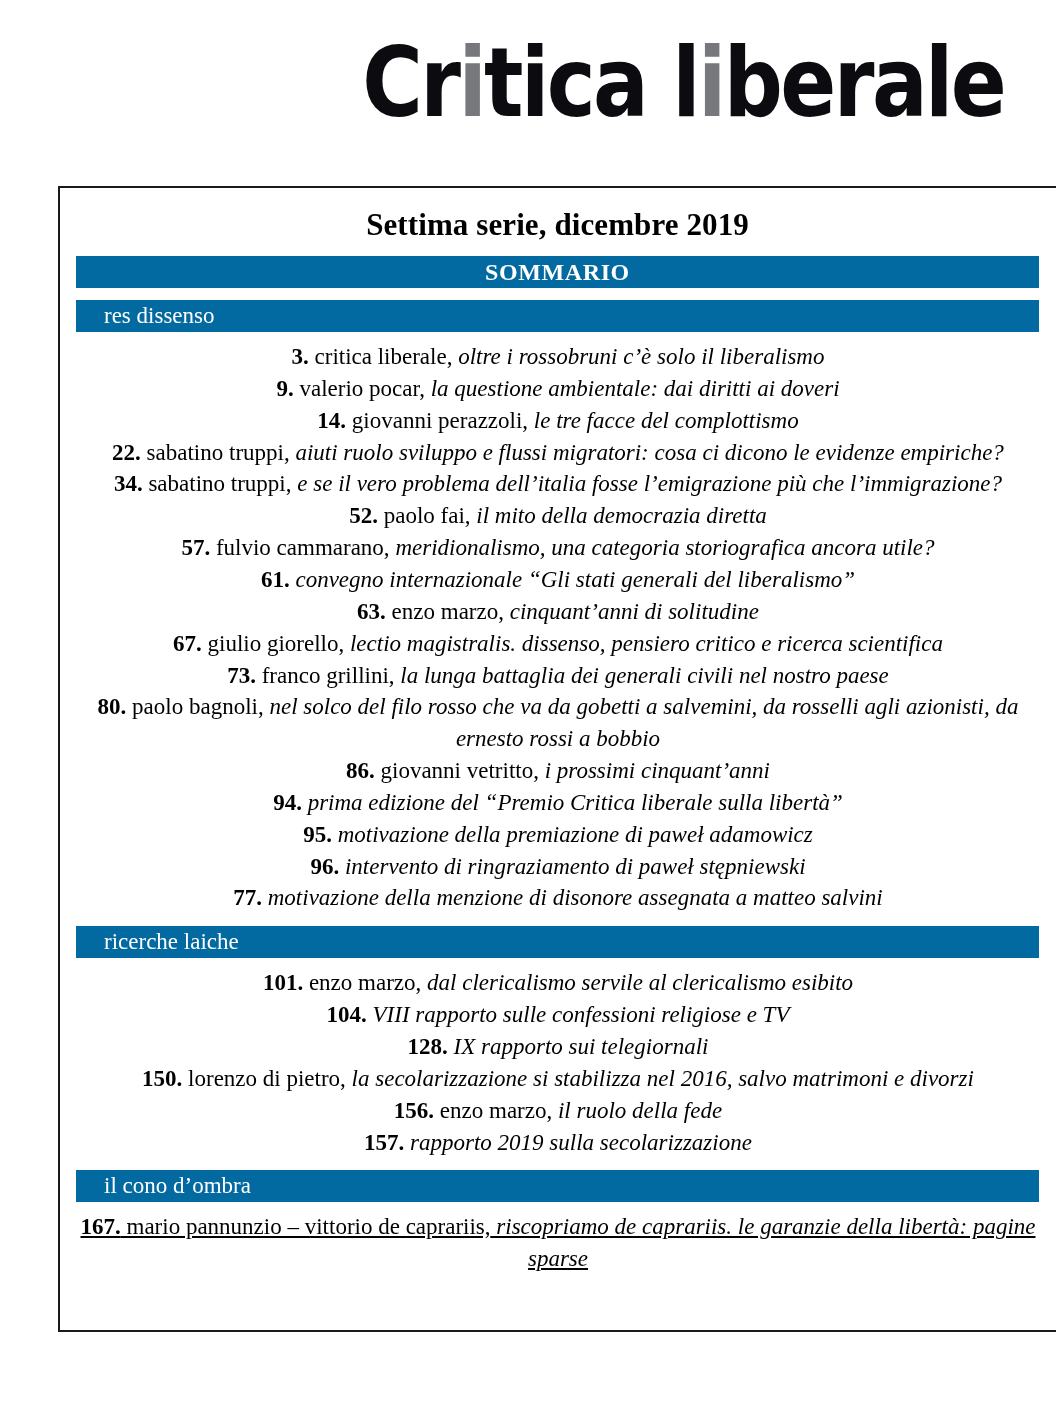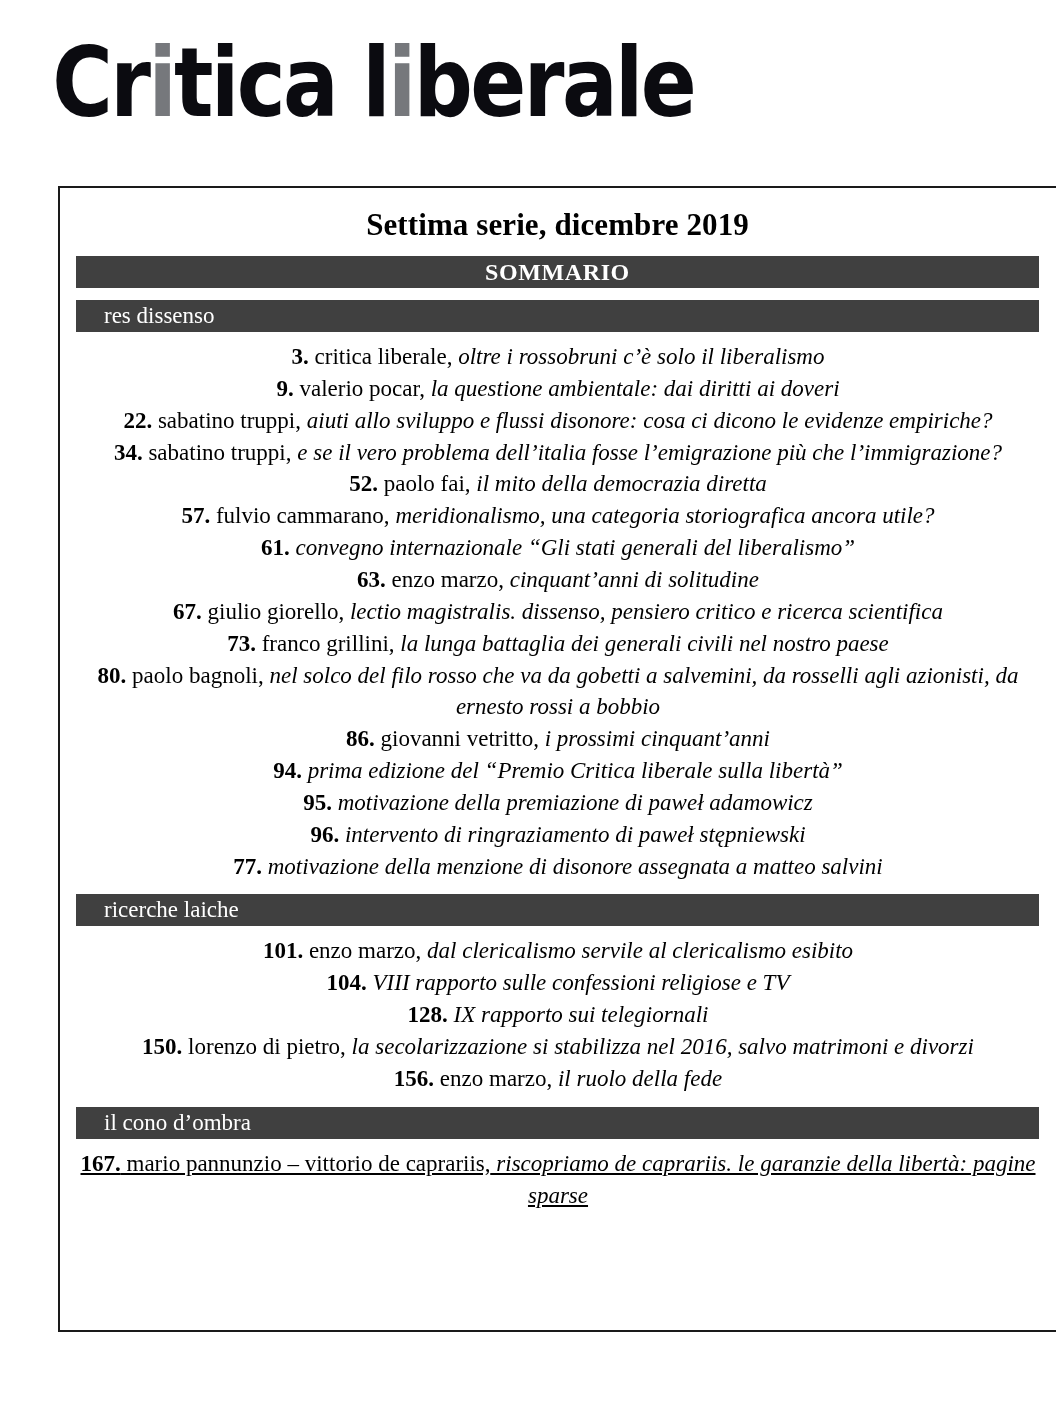--- a/index.html
+++ b/index.html
@@ -10,21 +10,21 @@
   body {
     width: 1056px;
     height: 1405px;
     font-family: "Liberation Serif", "DejaVu Serif", serif;
     color: #000000;
     overflow: hidden;
   }
 
   
   .masthead {
-    text-align: left;
+    text-align: right;
     padding-top: 38px;
     height: 112px;
     box-sizing: border-box;
   }
   .masthead-title {
     display: inline-block;
     font-family: "DejaVu Sans", "Liberation Sans", sans-serif;
     font-weight: bold;
     font-size: 96px;
     line-height: 0.95;
@@ -58,21 +58,21 @@
     text-align: center;
     font-size: 31px;
     font-weight: bold;
     letter-spacing: 0.1px;
     margin: 6px 0 14px 0;
     line-height: 1.1;
   }
 
   
   .bar {
-    background: #404040;
+    background: #0369a1;
     color: #ffffff;
     height: 32px;
     line-height: 32px;
     margin: 7px 0 9px 0;
     overflow: hidden;
   }
   .bar-sommario {
     text-align: center;
     font-size: 24px;
     font-weight: bold;
@@ -126,21 +126,22 @@
     <div class="issue-title">Settima serie, dicembre 2019</div>
 
     <div class="bar bar-sommario">SOMMARIO</div>
 
     <div id="sections-root">
         <div class="section-block">
           <div class="bar bar-section">res dissenso</div>
           <div class="entries">
             <div class="entry"><span class="pg">3.</span><span class="author"> critica liberale,</span><span class="ttl"> oltre i rossobruni c’è solo il liberalismo</span></div>
             <div class="entry"><span class="pg">9.</span><span class="author"> valerio pocar,</span><span class="ttl"> la questione ambientale: dai diritti ai doveri</span></div>
-            <div class="entry"><span class="pg">22.</span><span class="author"> sabatino truppi,</span><span class="ttl"> aiuti allo sviluppo e flussi disonore: cosa ci dicono le evidenze empiriche?</span></div>
+            <div class="entry"><span class="pg">14.</span><span class="author"> giovanni perazzoli,</span><span class="ttl"> le tre facce del complottismo</span></div>
+            <div class="entry"><span class="pg">22.</span><span class="author"> sabatino truppi,</span><span class="ttl"> aiuti ruolo sviluppo e flussi migratori: cosa ci dicono le evidenze empiriche?</span></div>
             <div class="entry"><span class="pg">34.</span><span class="author"> sabatino truppi,</span><span class="ttl"> e se il vero problema dell’italia fosse l’emigrazione più che l’immigrazione?</span></div>
             <div class="entry"><span class="pg">52.</span><span class="author"> paolo fai,</span><span class="ttl"> il mito della democrazia diretta</span></div>
             <div class="entry"><span class="pg">57.</span><span class="author"> fulvio cammarano,</span><span class="ttl"> meridionalismo, una categoria storiografica ancora utile?</span></div>
           </div>
         </div>
         <div class="section-block">
           <div class="entries">
             <div class="entry"><span class="pg">61.</span><span class="ttl"> convegno internazionale “Gli stati generali del liberalismo”</span></div>
             <div class="entry"><span class="pg">63.</span><span class="author"> enzo marzo,</span><span class="ttl"> cinquant’anni di solitudine</span></div>
             <div class="entry"><span class="pg">67.</span><span class="author"> giulio giorello,</span><span class="ttl"> lectio magistralis. dissenso, pensiero critico e ricerca scientifica</span></div>
@@ -154,20 +155,21 @@
           </div>
         </div>
         <div class="section-block">
           <div class="bar bar-section">ricerche laiche</div>
           <div class="entries">
             <div class="entry"><span class="pg">101.</span><span class="author"> enzo marzo,</span><span class="ttl"> dal clericalismo servile al clericalismo esibito</span></div>
             <div class="entry"><span class="pg">104.</span><span class="ttl"> VIII rapporto sulle confessioni religiose e TV</span></div>
             <div class="entry"><span class="pg">128.</span><span class="ttl"> IX rapporto sui telegiornali</span></div>
             <div class="entry"><span class="pg">150.</span><span class="author"> lorenzo di pietro,</span><span class="ttl"> la secolarizzazione si stabilizza nel 2016, salvo matrimoni e divorzi</span></div>
             <div class="entry"><span class="pg">156.</span><span class="author"> enzo marzo,</span><span class="ttl"> il ruolo della fede</span></div>
+            <div class="entry"><span class="pg">157.</span><span class="ttl"> rapporto 2019 sulla secolarizzazione</span></div>
           </div>
         </div>
         <div class="section-block">
           <div class="bar bar-section">il cono d’ombra</div>
           <div class="entries">
             <div class="entry"><span class="pg">167.</span><span class="author"> mario pannunzio – vittorio de caprariis,</span><span class="ttl"> riscopriamo de caprariis. le garanzie della libertà: pagine sparse</span></div>
           </div>
         </div>
       </div>
 

